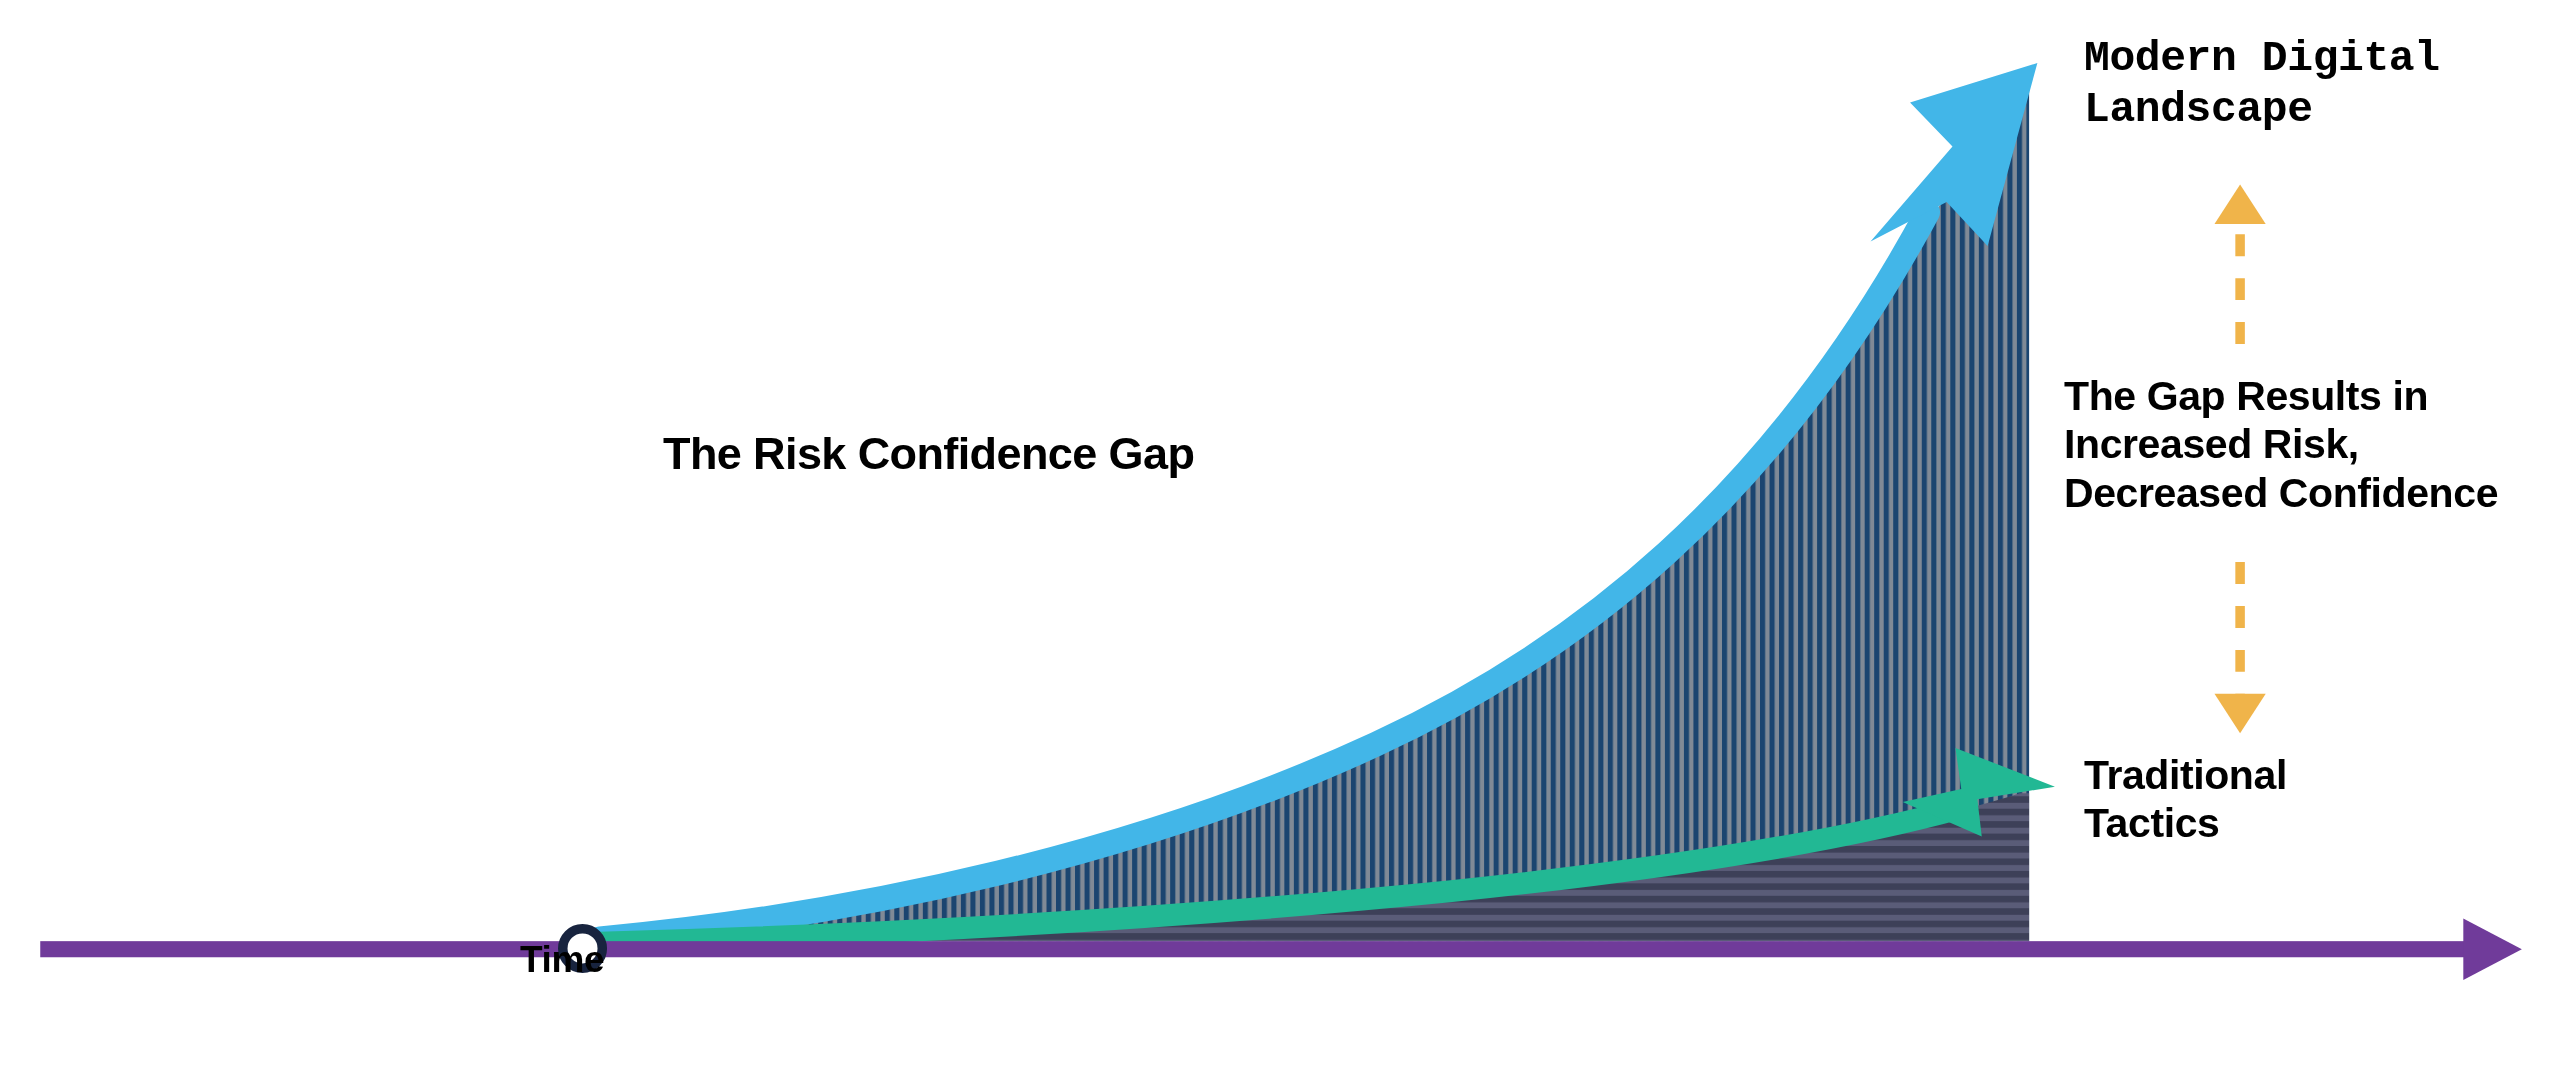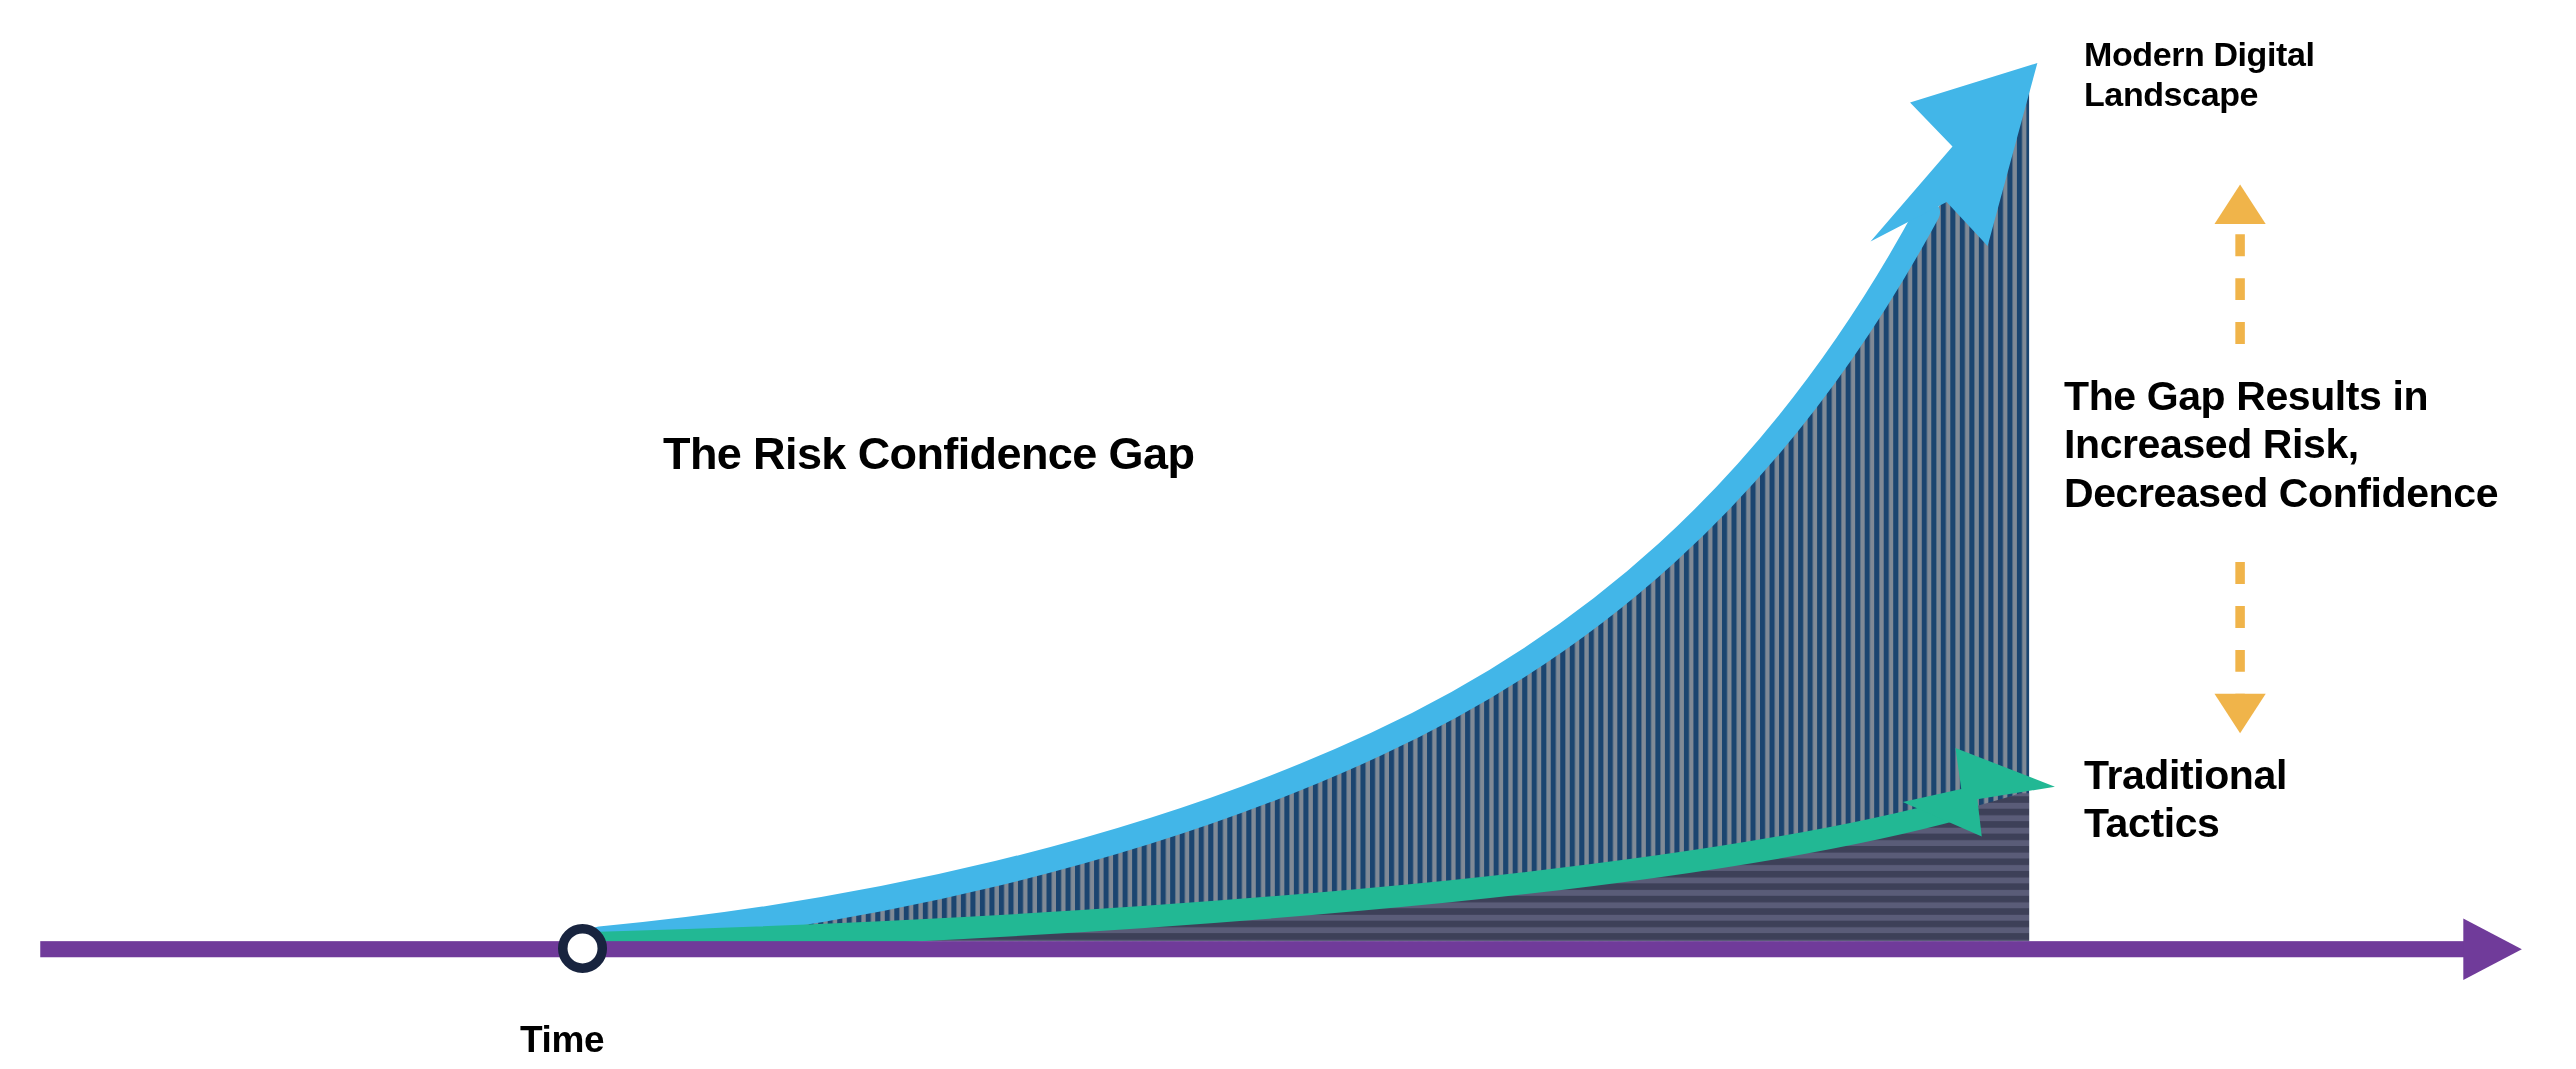--- a/index.html
+++ b/index.html
@@ -29,42 +29,43 @@
     position: absolute;
     color: #000000;
     font-weight: bold;
     letter-spacing: -0.4px;
     line-height: 1.18;
     white-space: pre-line;
   }
   #label-modern-digital-landscape {
     left: 2084px;
     top: 34px;
-    font-size: 34px;
+    font-size: 43px;
+    font-family: Liberation Mono, monospace;
   }
   #label-gap-result {
     left: 2064px;
     top: 372px;
     font-size: 41px;
   }
   #label-traditional-tactics {
     left: 2084px;
     top: 751px;
     font-size: 41px;
   }
   #label-chart-title {
     left: 638px;
     top: 427px;
     font-size: 45px;
     letter-spacing: -0.6px;
     margin-left: 25px;
   }
   #label-time-axis {
     left: 520px;
-    top: 1018px;
+    top: 938px;
     font-size: 37px;
     text-align: right;
   }
 </style>
 </head>
 <body>
 
 <div id="stage">
 
   <svg id="figure" viewBox="0 0 3520 1462" xmlns="http://www.w3.org/2000/svg">

